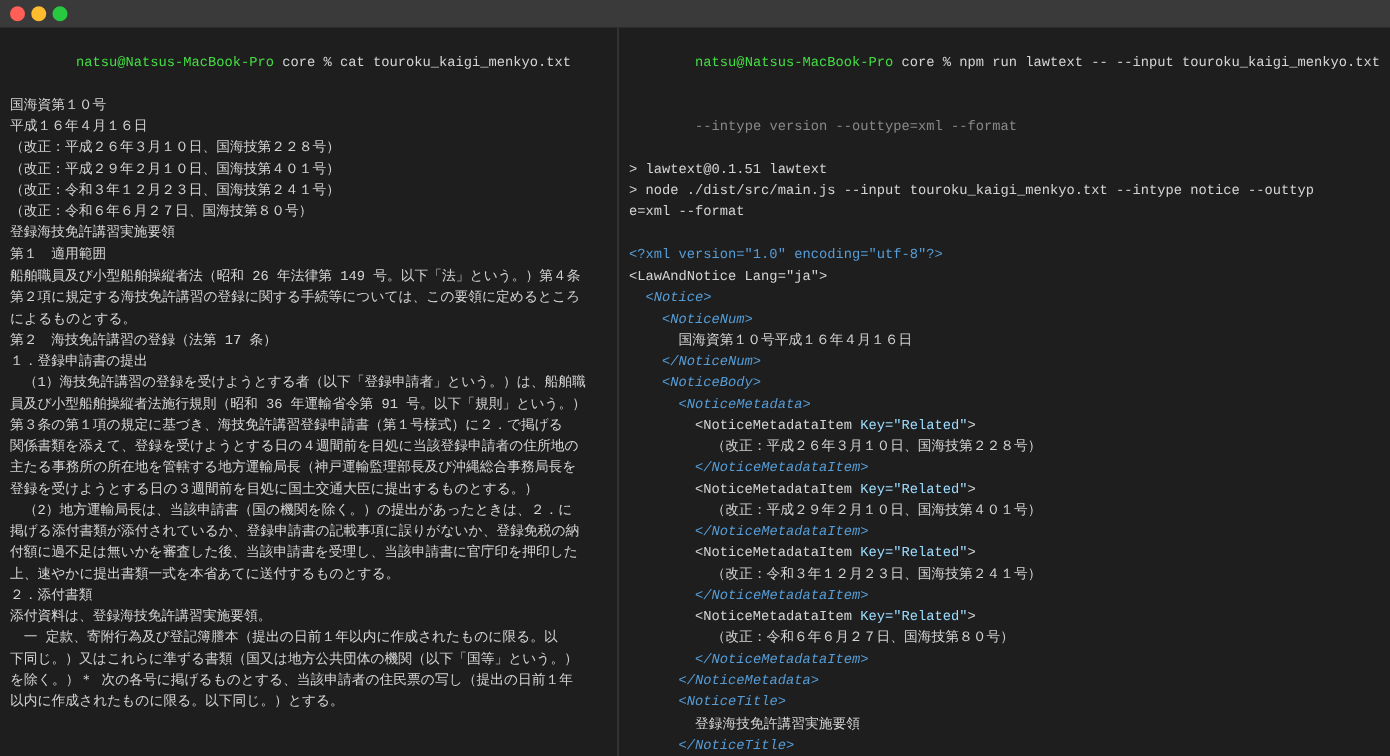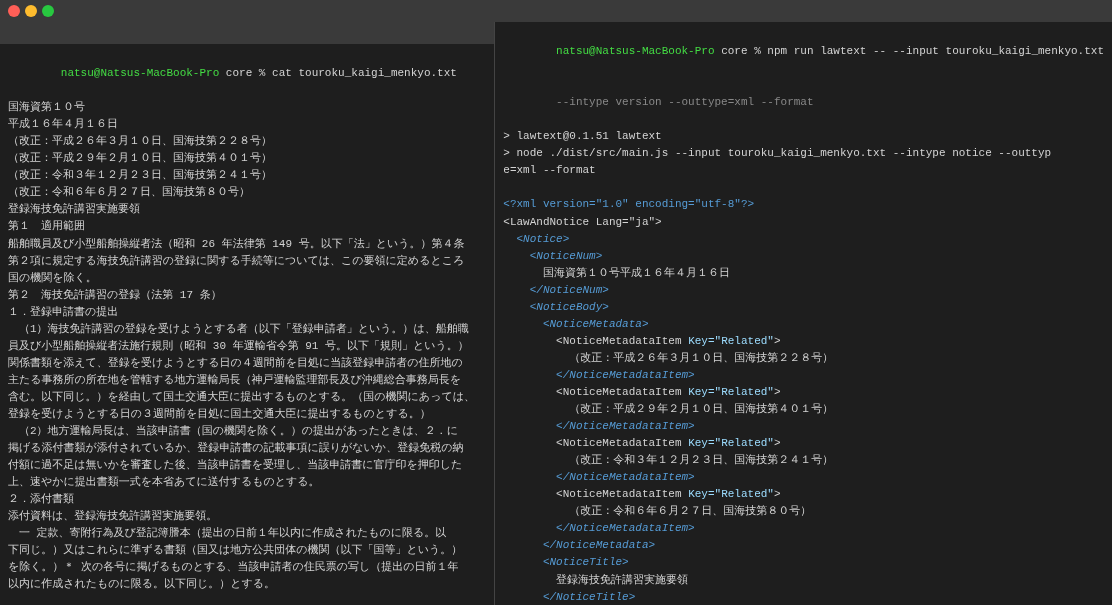--- a/index.html
+++ b/index.html
@@ -56,21 +56,21 @@
       flex: 1;
       display: flex;
       overflow: hidden;
     }
 
     
     .left-pane {
       width: 556px;
       background: #1e1e1e;
       display: flex;
-      flex-direction: column;
+      flex-direction: row;
       border-right: 1px solid #444;
     }
 
     .left-title-bar {
       height: 22px;
       background: #3a3a3a;
       display: flex;
       align-items: center;
       justify-content: center;
       flex-shrink: 0;
@@ -158,28 +158,28 @@
           <span class="line">国海資第１０号</span>
           <span class="line">平成１６年４月１６日</span>
           <span class="line">（改正：平成２６年３月１０日、国海技第２２８号）</span>
           <span class="line">（改正：平成２９年２月１０日、国海技第４０１号）</span>
           <span class="line">（改正：令和３年１２月２３日、国海技第２４１号）</span>
           <span class="line">（改正：令和６年６月２７日、国海技第８０号）</span>
           <span class="line">登録海技免許講習実施要領</span>
           <span class="line">第１　適用範囲</span>
           <span class="line">船舶職員及び小型船舶操縦者法（昭和 26 年法律第 149 号。以下「法」という。）第４条</span>
           <span class="line">第２項に規定する海技免許講習の登録に関する手続等については、この要領に定めるところ</span>
-          <span class="line">国の機関を除く。</span>
+          <span class="line">によるものとする。</span>
           <span class="line">第２　海技免許講習の登録（法第 17 条）</span>
           <span class="line">１．登録申請書の提出</span>
           <span class="line">　（1）海技免許講習の登録を受けようとする者（以下「登録申請者」という。）は、船舶職</span>
-          <span class="line">員及び小型船舶操縦者法施行規則（昭和 30 年運輸省令第 91 号。以下「規則」という。）</span>
+          <span class="line">員及び小型船舶操縦者法施行規則（昭和 36 年運輸省令第 91 号。以下「規則」という。）</span>
+          <span class="line">第３条の第１項の規定に基づき、海技免許講習登録申請書（第１号様式）に２．で掲げる</span>
           <span class="line">関係書類を添えて、登録を受けようとする日の４週間前を目処に当該登録申請者の住所地の</span>
           <span class="line">主たる事務所の所在地を管轄する地方運輸局長（神戸運輸監理部長及び沖縄総合事務局長を</span>
-          <span class="line">含む。以下同じ。）を経由して国土交通大臣に提出するものとする。（国の機関にあっては、</span>
           <span class="line">登録を受けようとする日の３週間前を目処に国土交通大臣に提出するものとする。）</span>
           <span class="line">　（2）地方運輸局長は、当該申請書（国の機関を除く。）の提出があったときは、２．に</span>
           <span class="line">掲げる添付書類が添付されているか、登録申請書の記載事項に誤りがないか、登録免税の納</span>
           <span class="line">付額に過不足は無いかを審査した後、当該申請書を受理し、当該申請書に官庁印を押印した</span>
           <span class="line">上、速やかに提出書類一式を本省あてに送付するものとする。</span>
           <span class="line">２．添付書類</span>
           <span class="line">添付資料は、登録海技免許講習実施要領。</span>
           <span class="line">　一 定款、寄附行為及び登記簿謄本（提出の日前１年以内に作成されたものに限る。以</span>
           <span class="line">下同じ。）又はこれらに準ずる書類（国又は地方公共団体の機関（以下「国等」という。）</span>
           <span class="line">を除く。）＊ 次の各号に掲げるものとする、当該申請者の住民票の写し（提出の日前１年</span>

